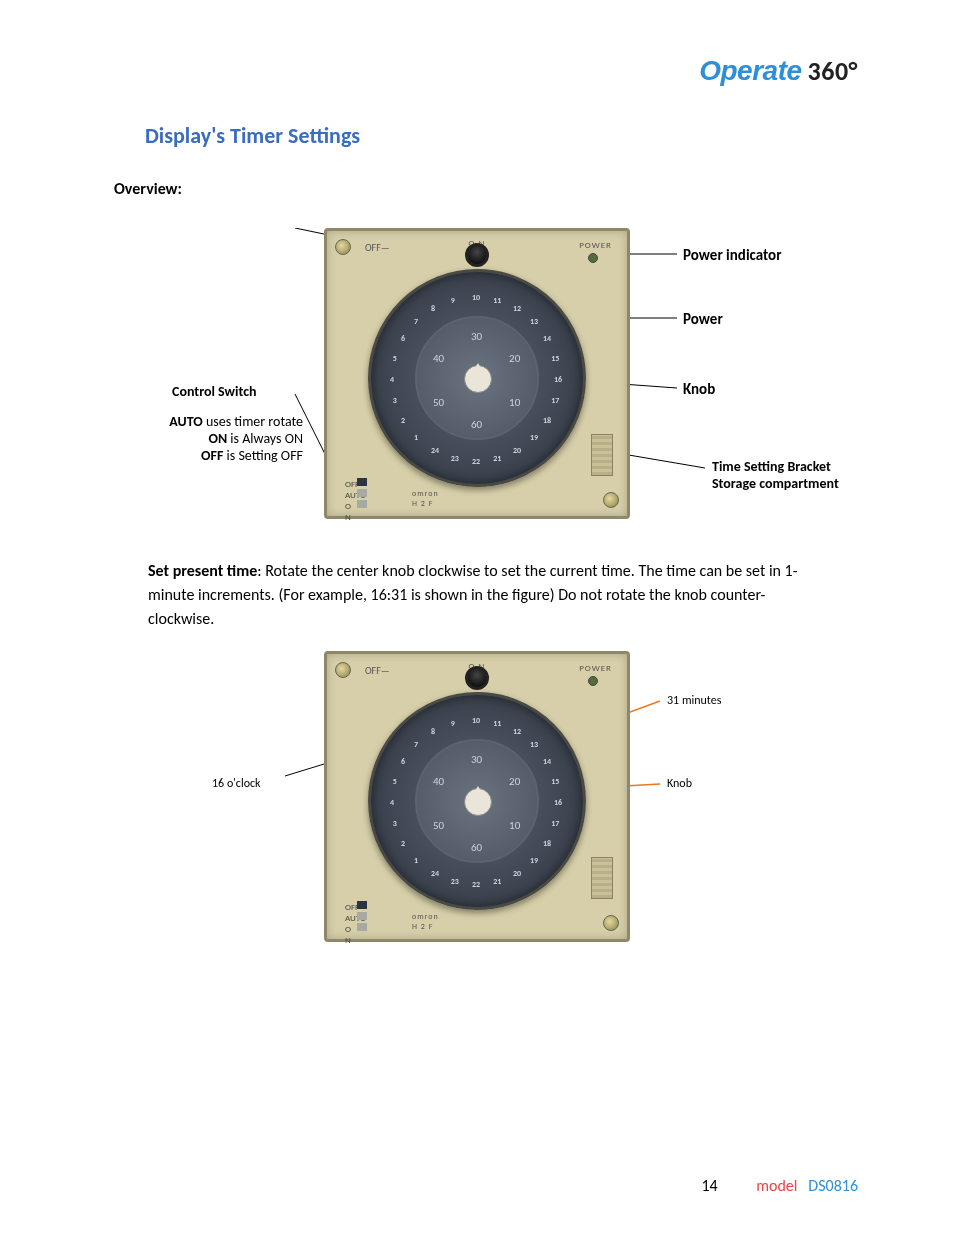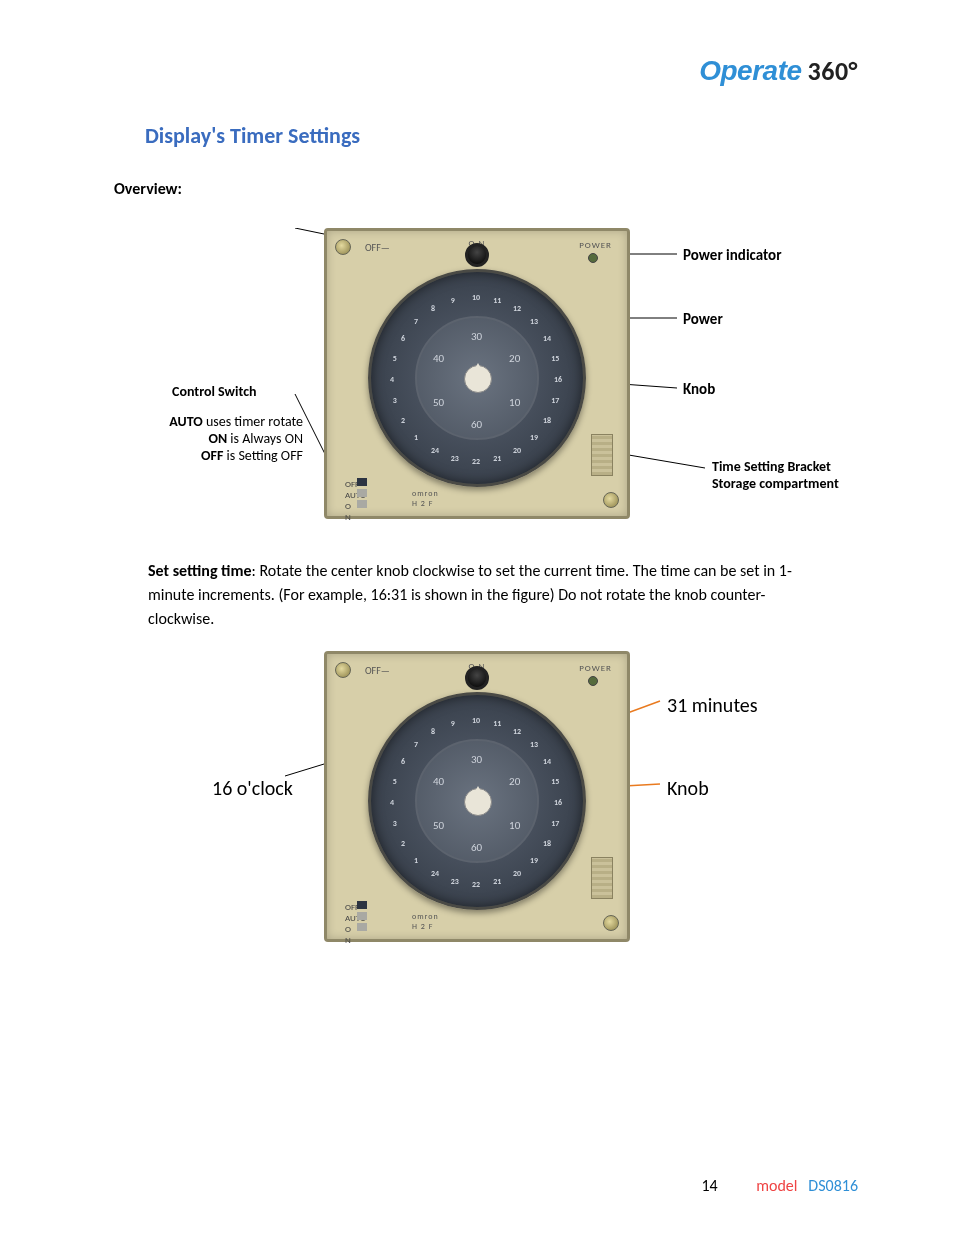--- a/index.html
+++ b/index.html
@@ -31,21 +31,21 @@
   .switch-stack .sq-grey{background:#a9a9a3}
   .omron{position:absolute;bottom:8px;left:85px;font-size:8px;color:#555;text-align:left;line-height:10px;letter-spacing:1px}
   .bracket-slot{position:absolute;bottom:40px;right:14px;width:20px;height:40px;background:repeating-linear-gradient(0deg,#b8af86,#b8af86 3px,#cac19a 3px,#cac19a 6px);border:1px solid #8a8260}
   
   .ann{position:absolute;font-size:15px;font-weight:bold;white-space:nowrap}
   .ann.small{font-size:14px}
   .para{padding:40px 135px 0 148px;font-size:16px;line-height:24px}
   .para b{font-weight:bold}
   .fig2-wrap{position:relative;margin:20px auto 0 auto;width:660px}
   .fig2-wrap .timer{margin:0 auto}
-  .ann2{position:absolute;font-size:20px}
+  .ann2{position:absolute;font-size:12px}
   .o-line{stroke:#e97a1f;stroke-width:1.5;fill:none}
   .o-dot{fill:#e97a1f}
   .footer{position:absolute;bottom:40px;right:96px;font-size:16px;color:#444}
   .footer .pagenum{margin-right:35px;color:#000}
   .footer .model{color:#ef4444;font-weight:300}
   .footer .modelno{color:#2f8fd6}
 </style>
 </head>
 <body>
 
@@ -139,21 +139,21 @@
       </div>
       <div class="omron">
         <div>omron</div>
         <div>H 2 F</div>
       </div>
       <div class="bracket-slot"></div>
     </div>
   </div>
 
   <div class="para">
-    <b>Set setting time</b><span>: Rotate the center knob clockwise to set the current time. The time can be set in 1-minute increments. (For example, 16:31 is shown in the figure) Do not rotate the knob counter-clockwise.</span>
+    <b>Set present time</b><span>: Rotate the center knob clockwise to set the current time. The time can be set in 1-minute increments. (For example, 16:31 is shown in the figure) Do not rotate the knob counter-clockwise.</span>
   </div>
 
   <div class="fig2-wrap">
     <div class="ann2" style="top:125px;left:65px">16 o'clock</div>
     <div class="ann2" style="top:42px;left:520px">31 minutes</div>
     <div class="ann2" style="top:125px;left:520px">Knob</div>
     <svg style="position:absolute;top:0;left:0" width="660" height="300">
       <line x1="138" y1="125" x2="252" y2="90" stroke="#000"></line>
       <line class="o-line" x1="513" y1="50" x2="350" y2="110"></line>
         <circle class="o-dot" cx="350" cy="110" r="2"></circle>

